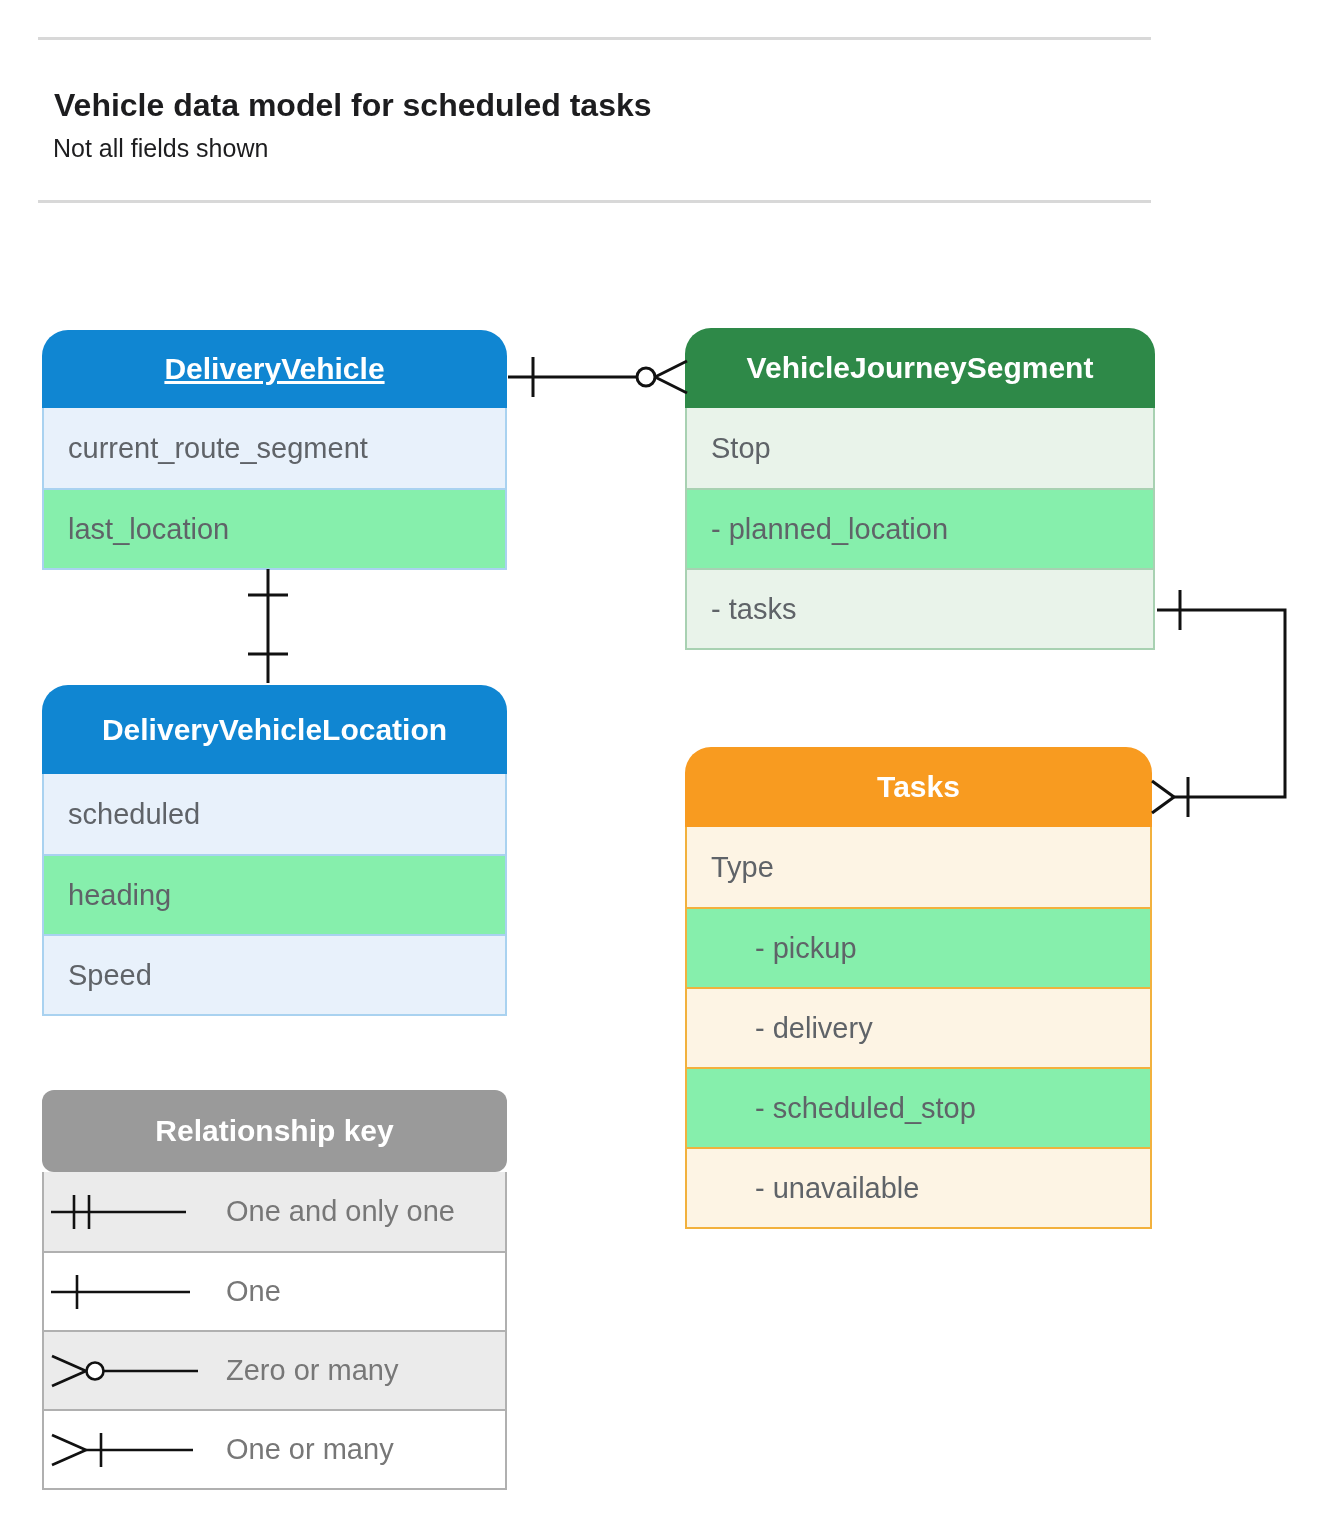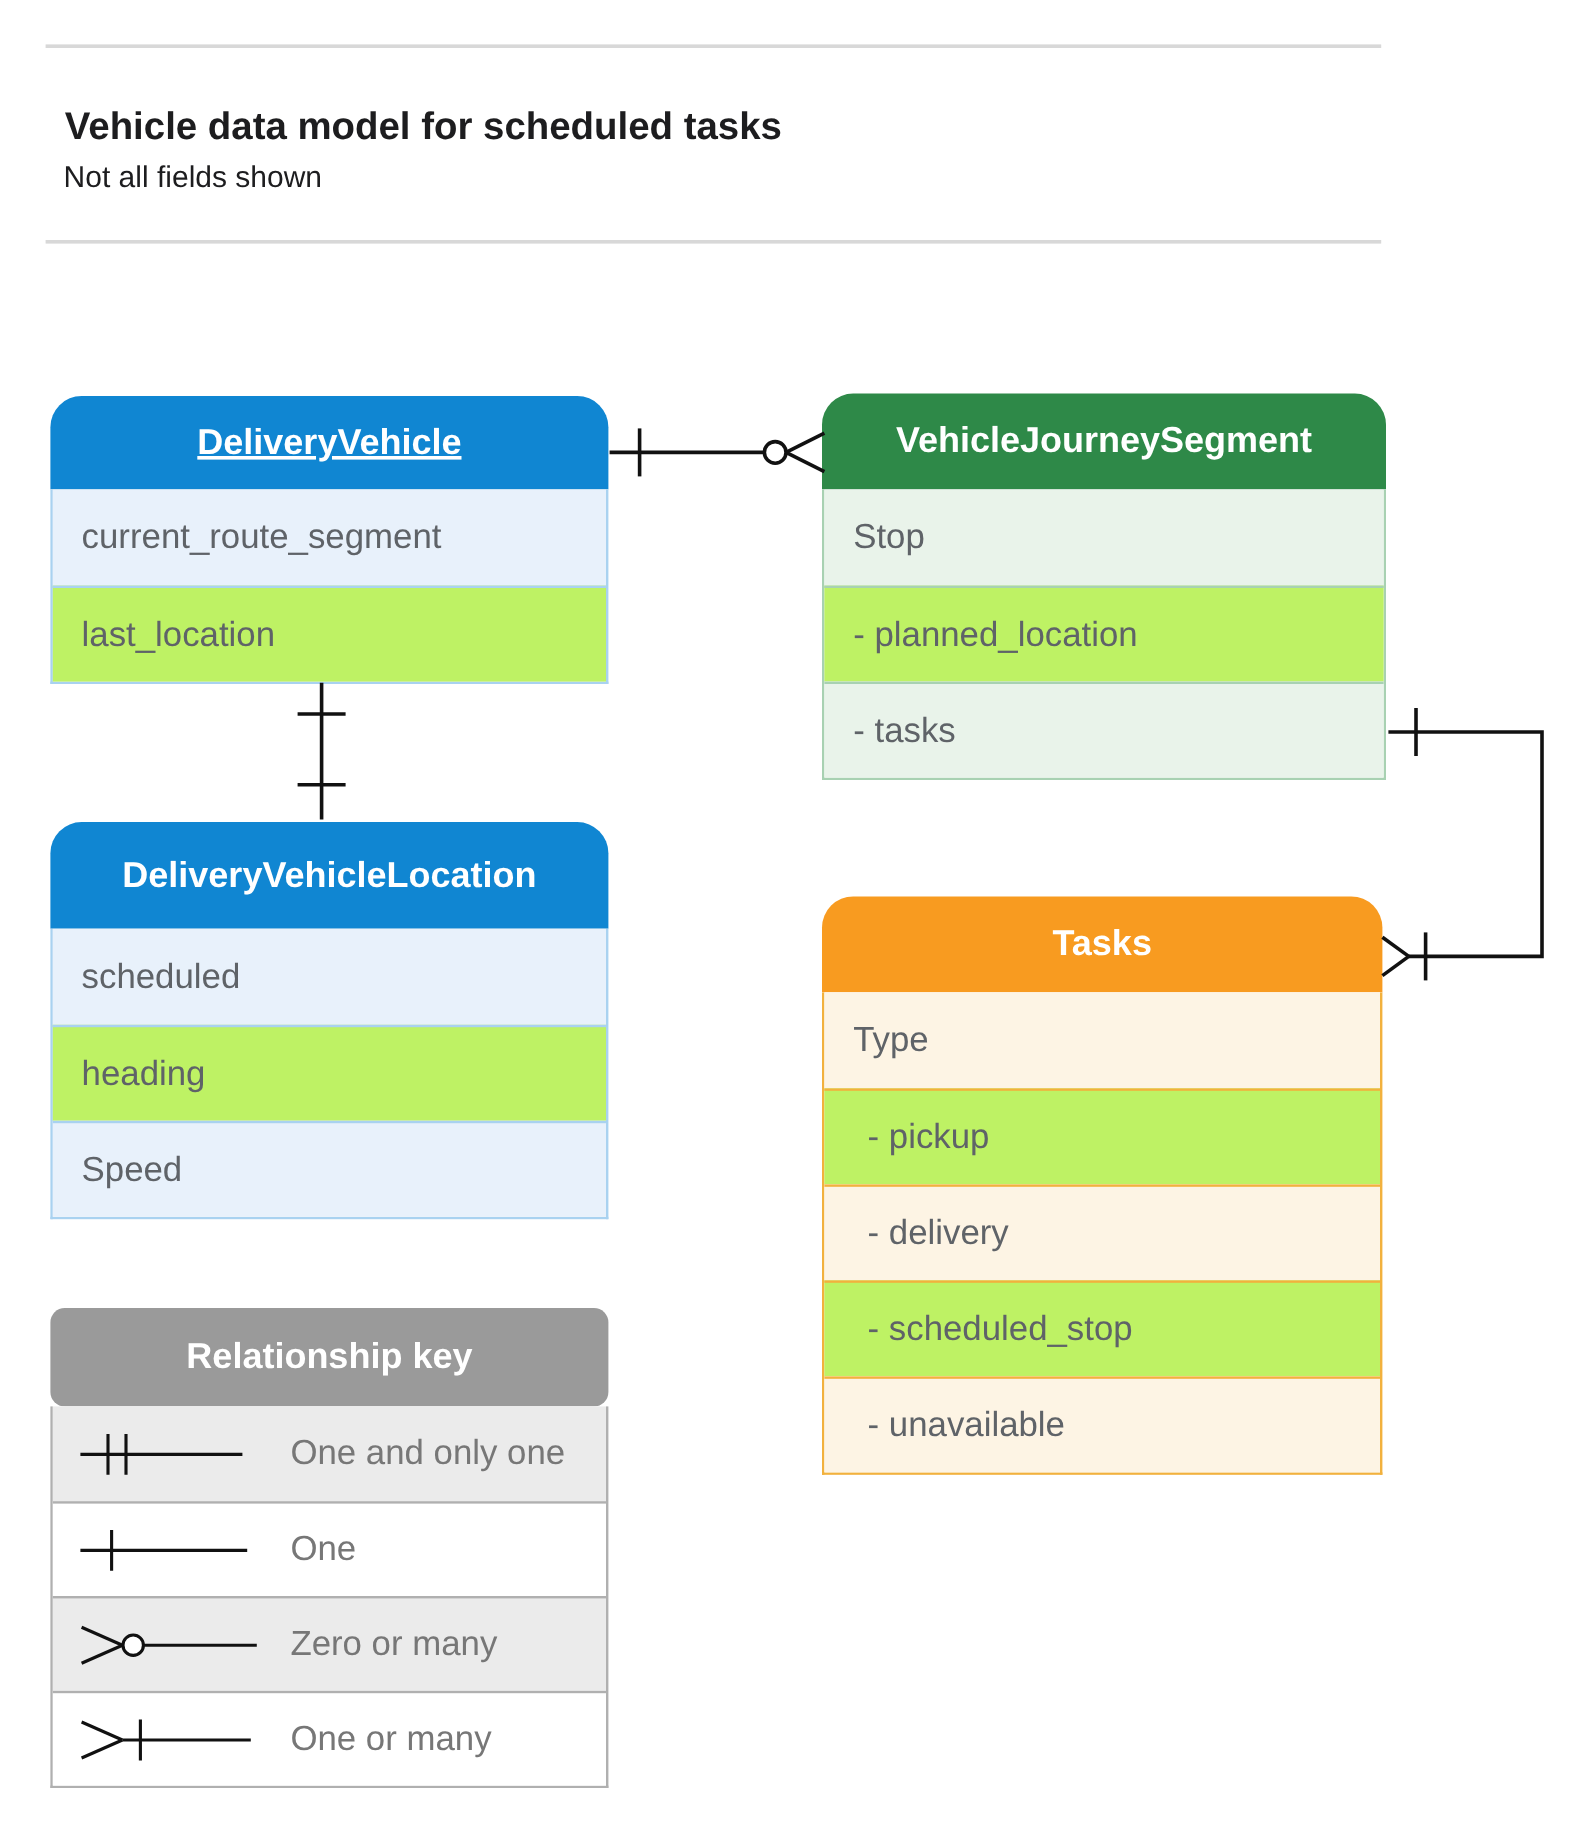--- a/index.html
+++ b/index.html
@@ -11,43 +11,43 @@
   .title{position:absolute;left:43px;top:76px;margin:11px;font-size:32px;font-weight:700;
          color:var(--title-text,#1d1d1f);letter-spacing:0;}
   .subtitle{position:absolute;left:53px;top:134px;font-size:25px;color:var(--title-text,#1d1d1f);}
 
   .entity{position:absolute;}
   .ehead{border-radius:26px 26px 0 0;color:#ffffff;font-weight:700;font-size:30px;
          display:flex;align-items:center;justify-content:center;background:var(--hdr);}
   .erows{border:2px solid var(--bc);border-top:none;background:#fff;box-sizing:border-box;}
   .row{height:80px;box-sizing:border-box;display:flex;align-items:center;
        padding-left:24px;font-size:29px;color:var(--field-text,#5f6368);
-       border-top:2px solid var(--bc);background:#bef264;}
+       border-top:2px solid var(--bc);background:#86efac;}
   .row:first-child{border-top:none;}
   .erows .row:nth-child(odd){background:var(--tint);}
-  .row.sub{padding-left:36px;}
+  .row.sub{padding-left:68px;}
 
   .theme-blue  {--hdr:var(--blue,#1086d2);  --tint:var(--blue-tint,#e8f1fb);  --bc:var(--blue-border,#a9d2f0);}
   .theme-green {--hdr:var(--green,#2e8948); --tint:var(--green-tint,#e9f3ea); --bc:var(--green-border,#a8d1b2);}
   .theme-orange{--hdr:var(--orange,#f89b20);--tint:var(--orange-tint,#fdf4e4);--bc:var(--orange-border,#f2b13d);}
   .theme-gray  {--hdr:var(--gray,#9a9a9a);  --tint:var(--gray-tint,#ebebeb);  --bc:var(--gray-border,#b0b0b0);}
 
   .e-dv   {left:42px; top:330px; width:465px;}
   .e-dv .ehead{height:78px;text-decoration:underline;}
   .e-vjs  {left:685px;top:328px; width:470px;}
   .e-vjs .ehead{height:80px;}
   .e-dvl  {left:42px; top:685px; width:465px;}
   .e-dvl .ehead{height:89px;}
   .e-tasks{left:685px;top:747px; width:467px;}
   .e-tasks .ehead{height:80px;}
   .e-key  {left:42px; top:1090px;width:465px;}
   .e-key .ehead{height:82px;border-radius:12px;}
 
   .krow{height:79px;box-sizing:border-box;display:flex;align-items:center;
-        padding-left:20px;border-top:2px solid var(--bc);background:#fff;}
+        padding-left:4px;border-top:2px solid var(--bc);background:#fff;}
   .krow:first-child{border-top:none;}
   .erows .krow:nth-child(odd){background:var(--tint);}
   .krow .sym{width:170px;height:44px;flex:0 0 170px;}
   .krow .klabel{font-size:29px;color:var(--legend-text,#777777);margin-left:8px;}
 
   svg.connectors{position:absolute;left:0;top:0;pointer-events:none;}
   svg.connectors line, svg.connectors path, svg.connectors polyline
     {stroke:var(--connector,#111);stroke-width:3;fill:none;}
   svg.connectors circle{stroke:var(--connector,#111);stroke-width:3;fill:#ffffff;}
   .sym line{stroke:var(--connector,#111);stroke-width:2.6;}

